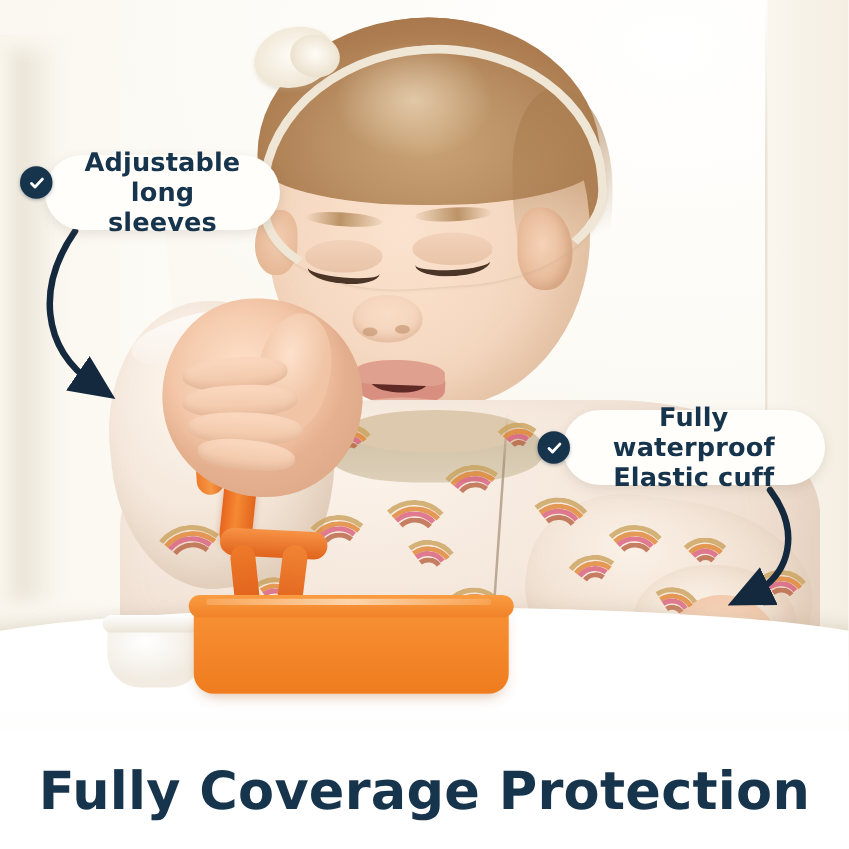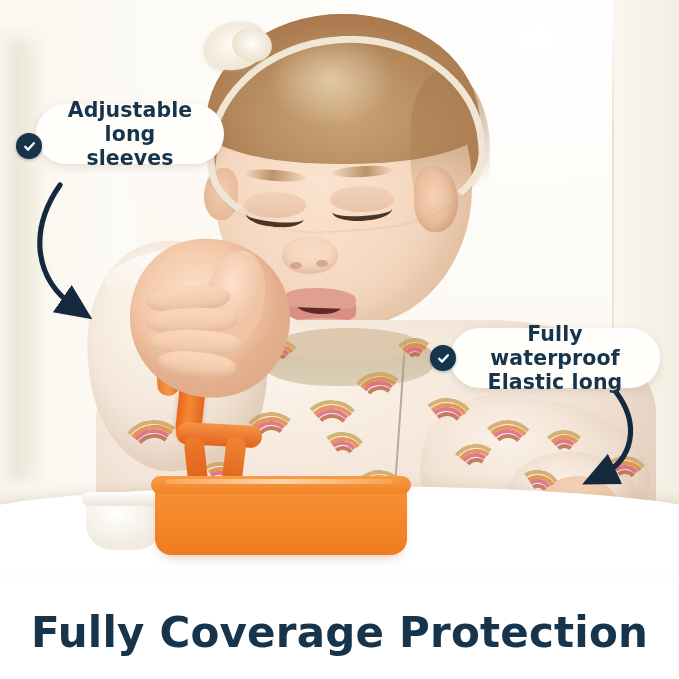--- a/index.html
+++ b/index.html
@@ -429,21 +429,21 @@
     box-sizing: border-box;
   }
   .pill-text {
     color: #17344d;
     font-weight: 700;
     font-size: 20.5px;
     line-height: 1.18;
     letter-spacing: .1px;
     white-space: pre-line;
   }
-  #pill-left  { left: 36px;  top: 104px; width: 188px; height: 60px; }
+  #pill-left  { left: 36px;  top: 124px; width: 188px; height: 60px; }
   #pill-right { left: 450px; top: 328px; width: 210px; height: 60px; }
 
   .check {
     position: absolute;
     width: 26px; height: 26px;
     border-radius: 50%;
     background: #17344d;
     display: flex;
     align-items: center;
     justify-content: center;
@@ -675,21 +675,21 @@
 long sleeves</span>
     </div>
     <div class="check" id="check-left">
       <svg width="15" height="15" viewBox="0 0 15 15" aria-hidden="true">
         <path d="M3.2 7.8 L6 10.6 L11.9 4.3" fill="none" stroke="#ffffff" stroke-width="2.3" stroke-linecap="round" stroke-linejoin="round"></path>
       </svg>
     </div>
 
     <div class="pill" id="pill-right">
       <span class="pill-text">Fully waterproof
-Elastic long</span>
+Elastic cuff</span>
     </div>
     <div class="check" id="check-right">
       <svg width="15" height="15" viewBox="0 0 15 15" aria-hidden="true">
         <path d="M3.2 7.8 L6 10.6 L11.9 4.3" fill="none" stroke="#ffffff" stroke-width="2.3" stroke-linecap="round" stroke-linejoin="round"></path>
       </svg>
     </div>
   </div>
 
   <div id="headline-bar">
     <div id="headline">Fully Coverage Protection</div>

